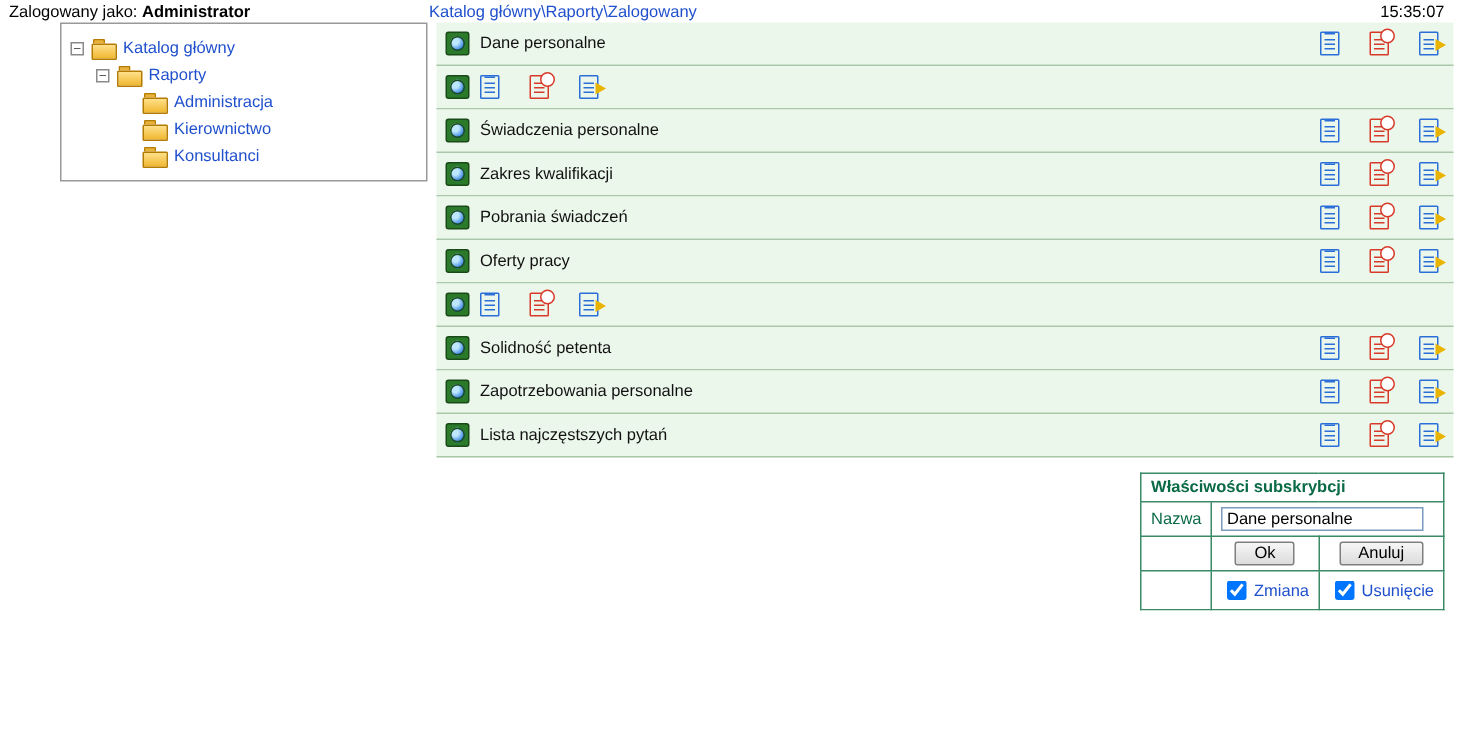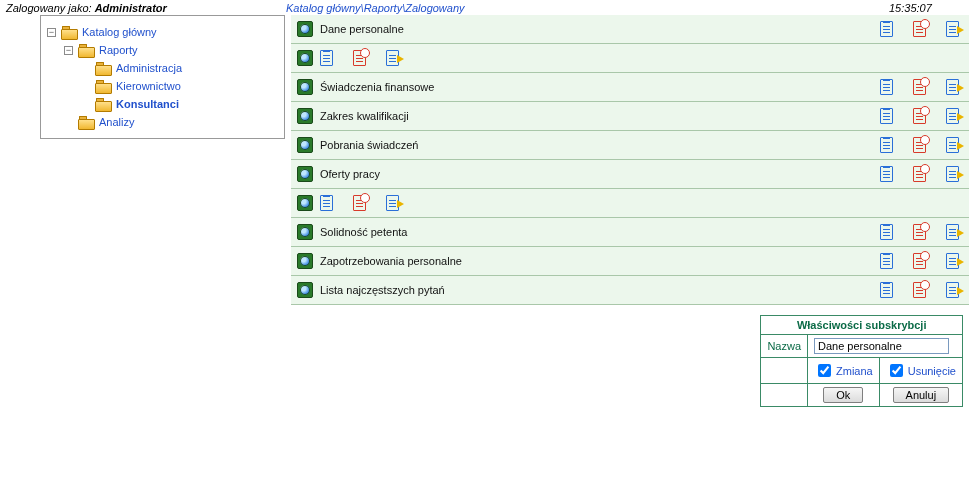--- a/index.html
+++ b/index.html
@@ -6,25 +6,24 @@
   body {
     margin: 0;
     font-family: Verdana, Tahoma, Arial, sans-serif;
     font-size: 11px;
     background: #fff;
     color: #000;
   }
   .header {
     display: flex;
     padding: 2px 6px 1px 6px;
-    font-style: italic;
   }
   .header-left { flex: 0 0 280px; }
   .header-mid { flex: 1; color: #2050cc; }
-  .header-right { flex: 0 0 80px; padding-right: 6px; }
+  .header-right { flex: 0 0 80px; text-align: right; padding-right: 6px; }
   .bold { font-weight: bold; }
   .layout { display: flex; align-items: flex-start; }
   .sidebar {
     flex: 0 0 245px;
     margin: 0 0 0 40px;
     border: 1px solid #999;
     padding: 7px 6px 7px 6px;
     background: #fff;
   }
   .tree-row {
@@ -64,21 +63,21 @@
   .folder-icon::after {
     content: "";
     position: absolute;
     top: 3px; left: 0;
     width: 15px; height: 9px;
     background: linear-gradient(#ffe08a, #f0b730);
     border: 1px solid #b37b00;
     border-radius: 1px;
   }
   .tree-label { color: #2050cc; }
-  .tree-label.bold { font-weight: bold; }
+  .tree-label.bold { font-weight: normal; }
   .main { flex: 1; padding: 0 6px 0 6px; }
   .report-list { }
   .report-row {
     display: flex;
     align-items: center;
     height: 29px;
     border-bottom: 1px solid #a9c7a9;
     background: #ecf7ec;
     padding: 0 6px 0 6px;
   }
@@ -146,21 +145,21 @@
     background: #fff;
   }
   .props th, .props td {
     border: 1px solid #3a8a66;
     padding: 3px 6px;
     font-size: 11px;
   }
   .props th.title {
     color: #0a6a46;
     font-weight: bold;
-    text-align: center;
+    text-align: left;
     background: #fff;
     margin-top: 30px;
   }
   .props .lbl { color: #0a6a46; }
   .props input[type="text"] {
     font-family: inherit;
     font-size: 11px;
     width: 135px;
     padding: 1px 3px;
     border: 1px solid #7a9abf;
@@ -222,26 +221,20 @@
         <span class="folder-icon"></span>
         <span class="tree-label">Kierownictwo</span>
       </div>
       <div class="tree-row">
         <span class="indent"></span>
         <span class="indent"></span>
         <span class="indent" style="width: 14px;"></span>
         <span class="folder-icon"></span>
         <span class="tree-label bold">Konsultanci</span>
       </div>
-      <div class="tree-row">
-        <span class="indent"></span>
-        <span class="indent" style="width: 14px;"></span>
-        <span class="folder-icon"></span>
-        <span class="tree-label">Analizy</span>
-      </div>
     </div>
   <div class="main">
     <div class="report-list" id="reports">
         <div class="report-row">
           <span class="report-icon"></span>
           <span class="report-label">Dane personalne</span>
           <span class="row-actions">
             <span class="doc-icon"></span>
             <span class="doc-icon red"></span>
             <span class="doc-icon arrow"></span>
@@ -250,21 +243,21 @@
         <div class="report-row">
           <span class="report-icon"></span>
           <span class="row-actions">
             <span class="doc-icon"></span>
             <span class="doc-icon red"></span>
             <span class="doc-icon arrow"></span>
           </span>
         </div>
         <div class="report-row">
           <span class="report-icon"></span>
-          <span class="report-label">Świadczenia finansowe</span>
+          <span class="report-label">Świadczenia personalne</span>
           <span class="row-actions">
             <span class="doc-icon"></span>
             <span class="doc-icon red"></span>
             <span class="doc-icon arrow"></span>
           </span>
         </div>
         <div class="report-row">
           <span class="report-icon"></span>
           <span class="report-label">Zakres kwalifikacji</span>
           <span class="row-actions">
@@ -329,38 +322,38 @@
       </div>
     <div class="lower">
       <table class="props">
         <tbody>
             <tr>
               <th class="title" colspan="3">Właściwości subskrybcji</th>
             </tr>
         <tr>
           <td class="lbl">Nazwa</td>
           <td colspan="2"><input type="text" value="Dane personalne" style=""></td>
+        </tr>
+        <tr>
+          <td></td>
+          <td class="center"><button class="btn">Ok</button></td>
+          <td class="center"><button class="btn">Anuluj</button></td>
         </tr>
         <tr>
           <td></td>
           <td>
             <span class="chk-wrap">
               <input type="checkbox" id="chk-change" checked="" style="">
               <span class="chk-label">Zmiana</span>
             </span>
           </td>
           <td>
             <span class="chk-wrap">
               <input type="checkbox" id="chk-delete" checked="" style="">
               <span class="chk-label">Usunięcie</span>
             </span>
           </td>
         </tr>
-        <tr>
-          <td></td>
-          <td class="center"><button class="btn">Ok</button></td>
-          <td class="center"><button class="btn">Anuluj</button></td>
-        </tr>
       </tbody>
         </table>
     </div>
   </div>
 </div>
 
 </body></html>

